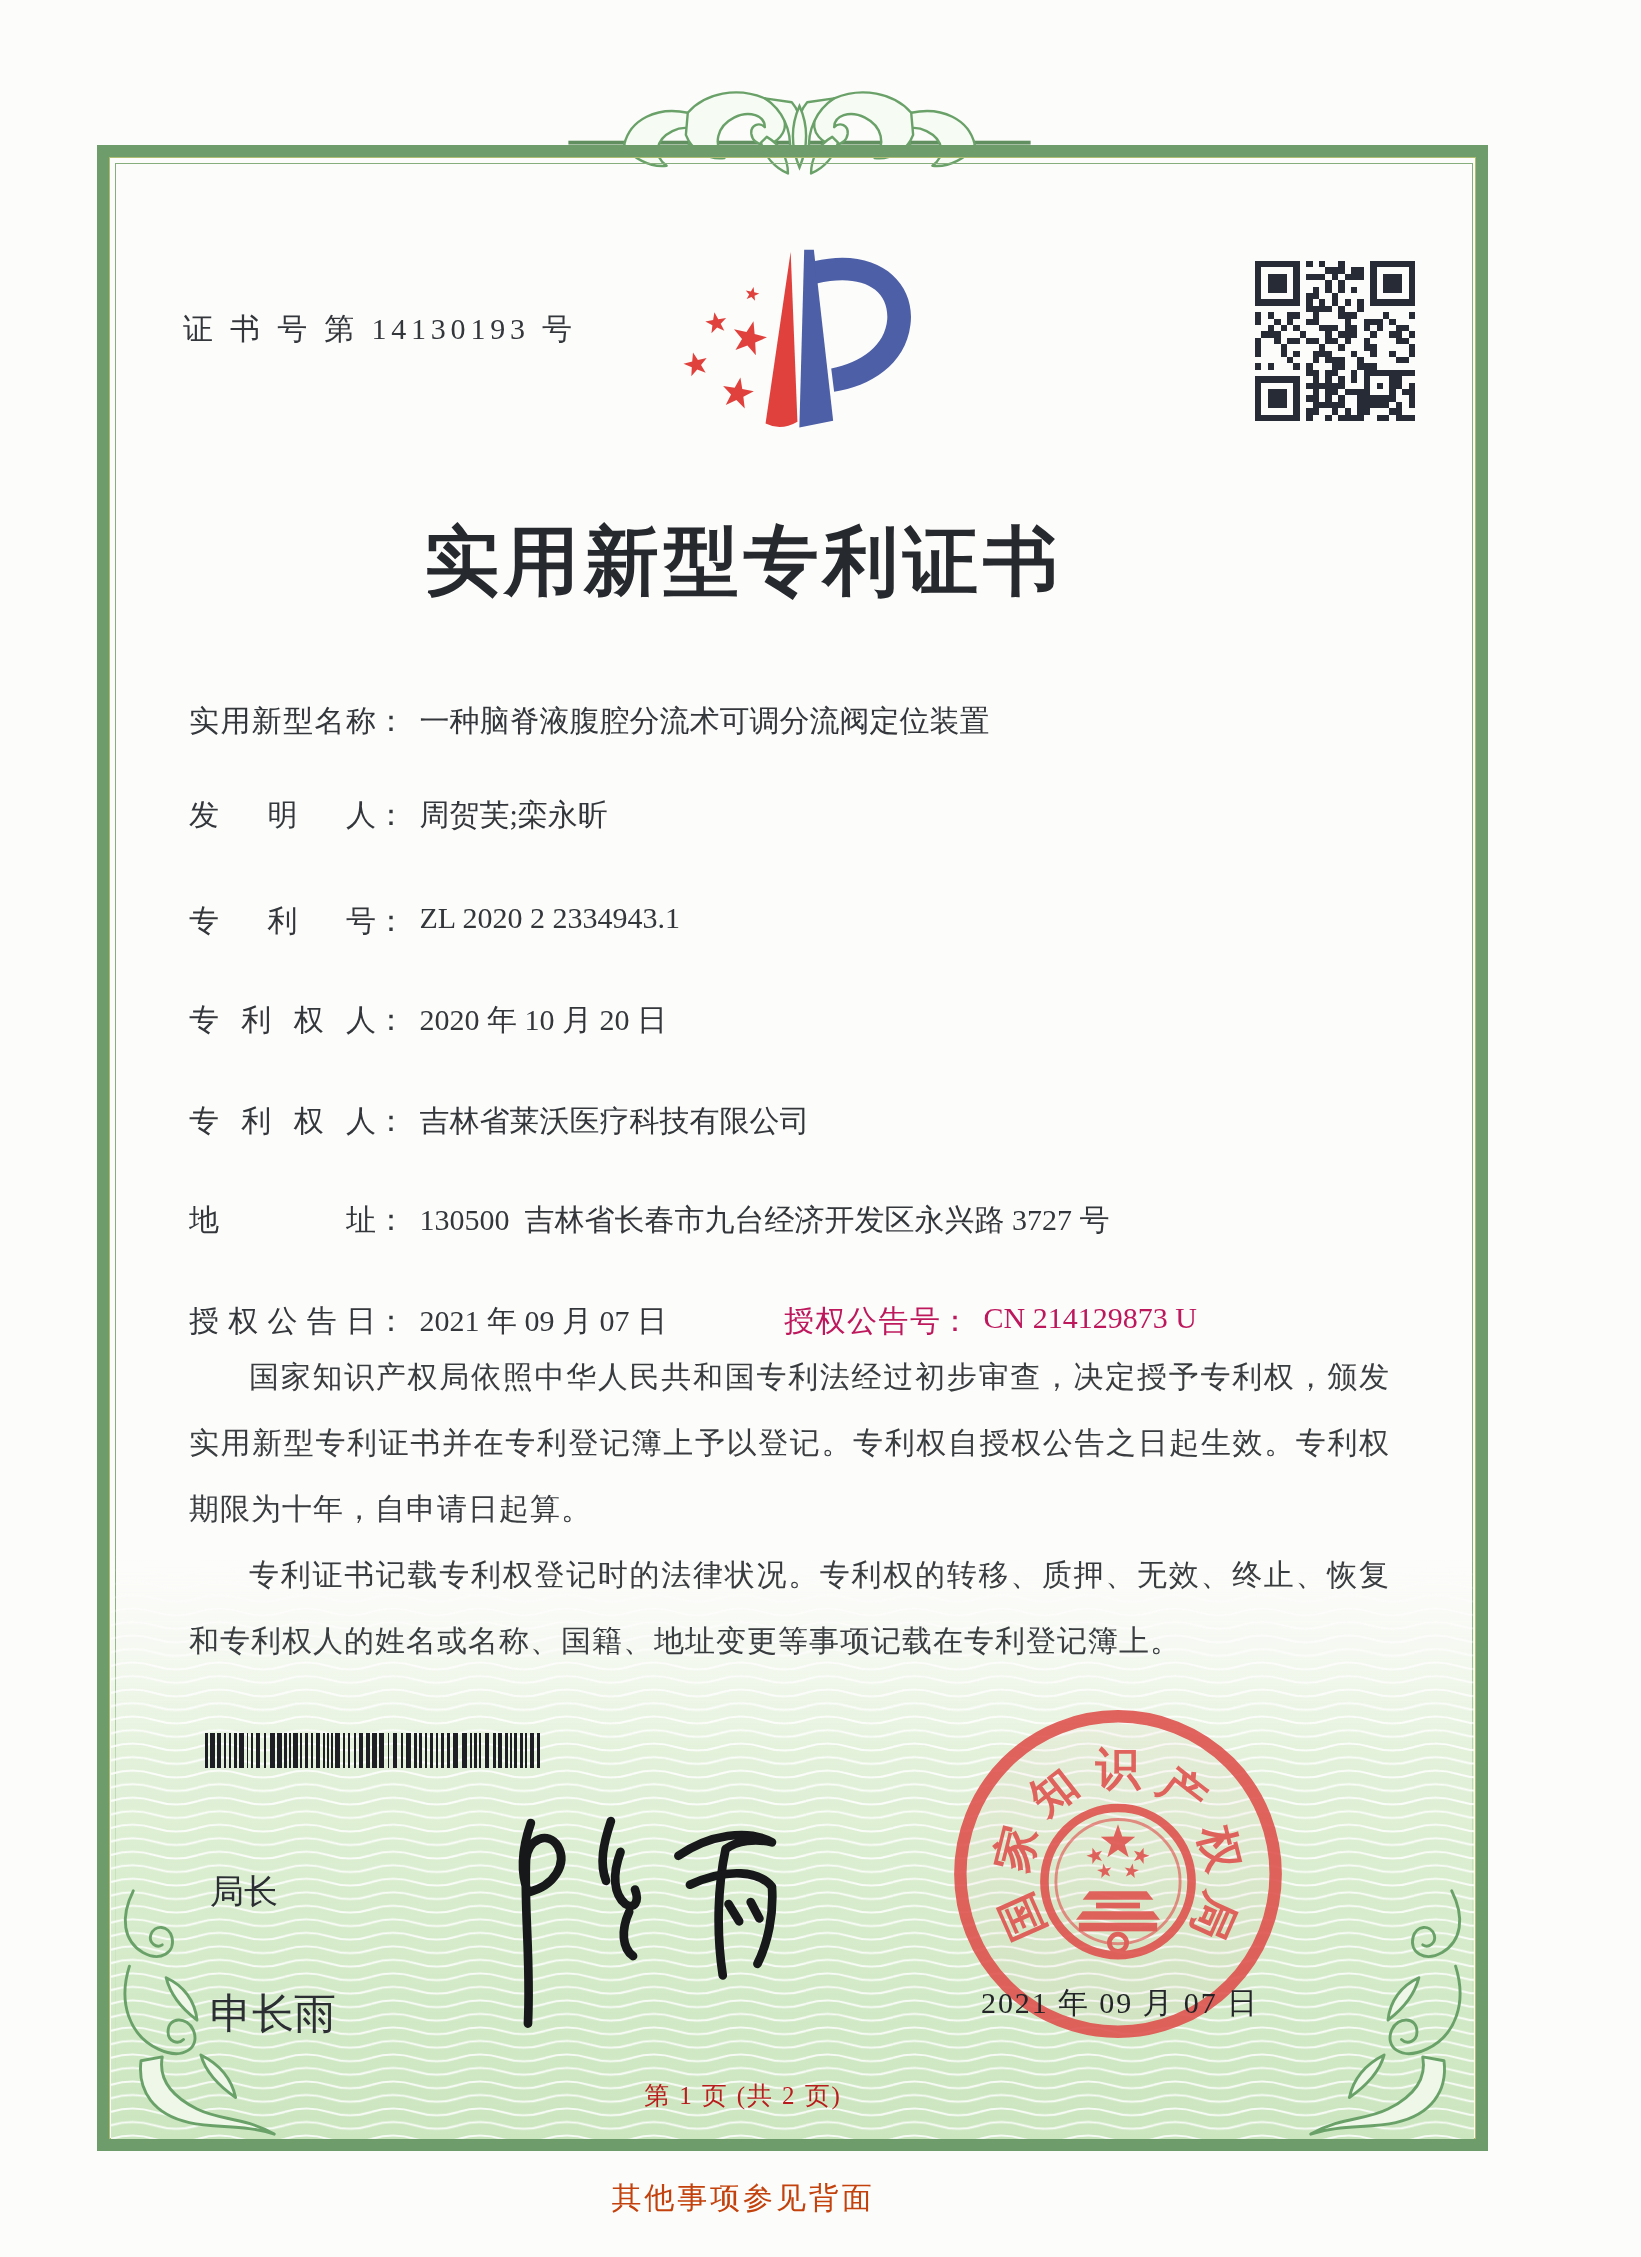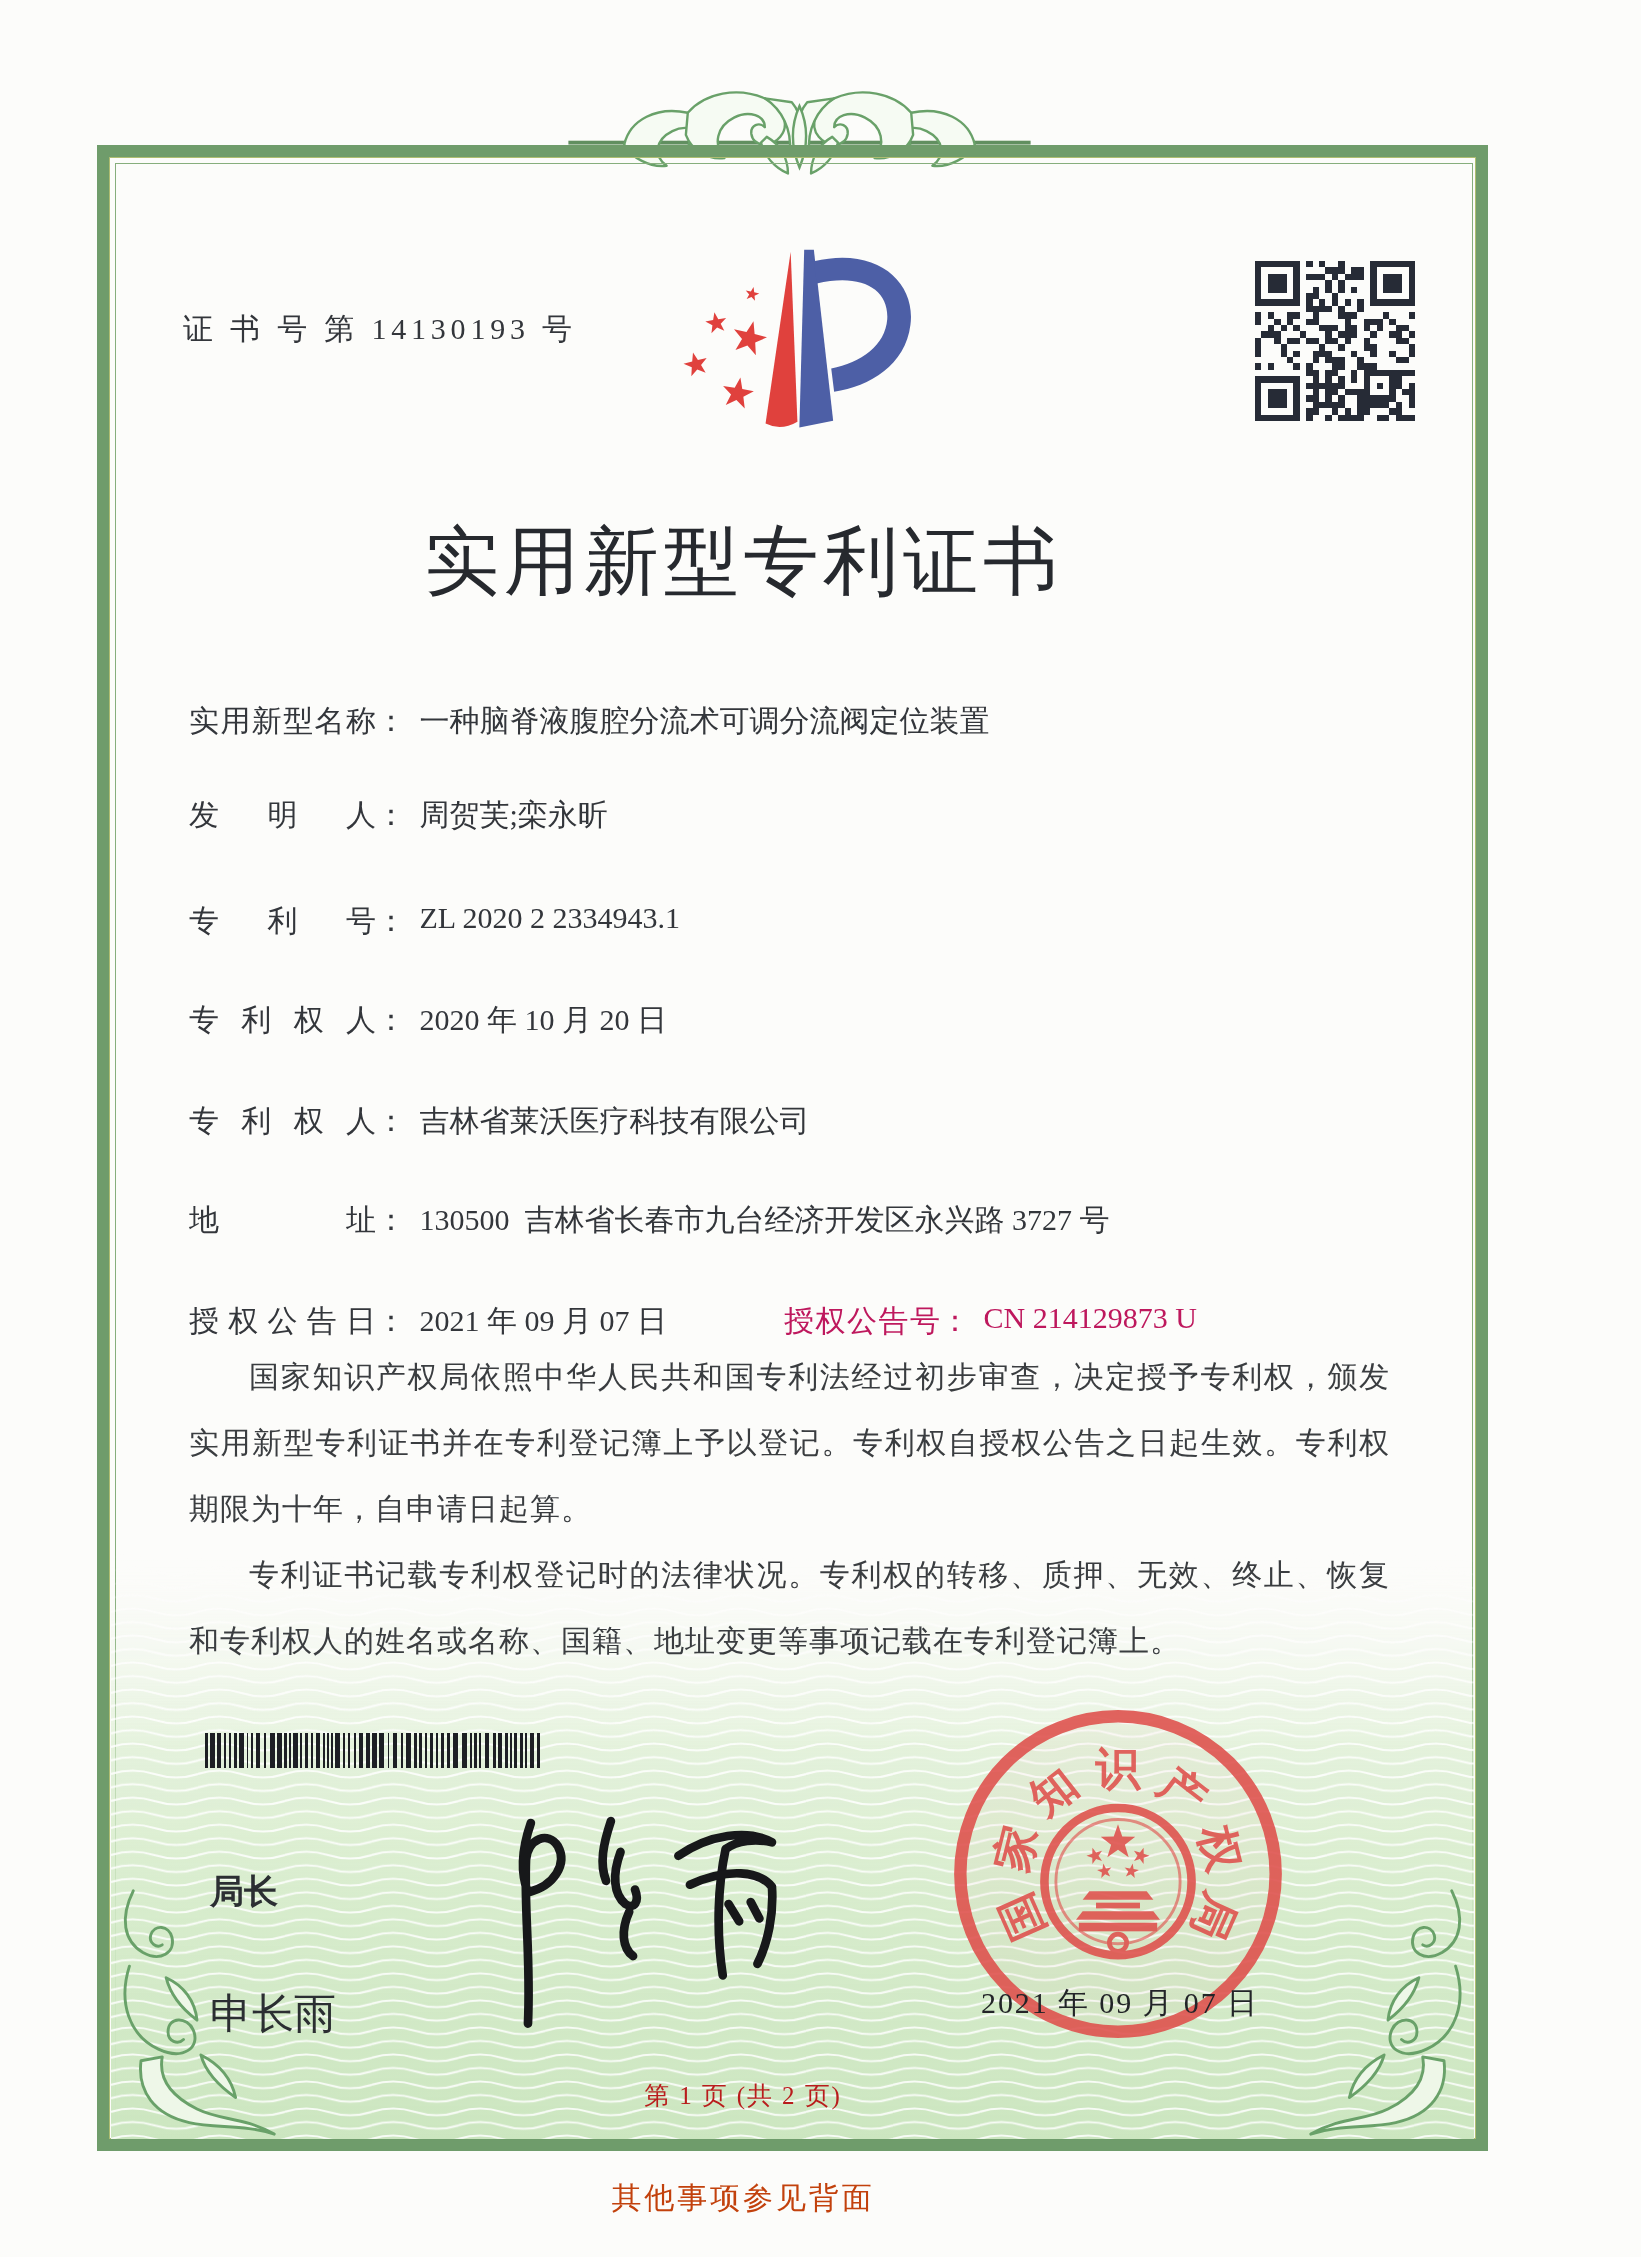--- a/index.html
+++ b/index.html
@@ -24,35 +24,35 @@
   
   .top-ornament{position:absolute;left:568px;top:81px;width:463px;height:104px;}
   .corner-ornament{position:absolute;width:179px;height:253px;}
   .corner-bl{left:108px;top:1885px;}
   .corner-br{left:1298px;top:1885px;transform:scaleX(-1);}
   
   .cert-no{position:absolute;left:183px;top:263px;font-size:30px;letter-spacing:4.8px;color:#33363b;margin-top:46px;}
   .cnipa-logo{position:absolute;left:669px;top:238px;width:253px;height:207px;}
   .qr{position:absolute;left:1255px;top:261px;width:160px;height:160px;}
   .doc-title{position:absolute;left:164px;top:512px;width:1159px;text-align:center;
-    font-size:75px;font-weight:400;letter-spacing:4.8px;color:#26292e;}
+    font-size:75px;font-weight:700;letter-spacing:4.8px;color:#26292e;}
   
   .field{position:absolute;left:189px;font-size:30px;color:#33363b;white-space:nowrap;}
   .flabel{display:inline-block;width:187px;text-align:justify;text-align-last:justify;vertical-align:top;}
   .fcolon{display:inline-block;vertical-align:top;}
   .fvalue{display:inline-block;margin-left:13.5px;vertical-align:top;white-space:pre-wrap;}
   .field2{position:absolute;left:784px;font-size:30px;color:#be185d;white-space:nowrap;}
   .field2 .flabel{width:156px;}
   
   .body-text{position:absolute;left:189px;top:1344px;width:1201px;font-size:30px;
     line-height:66px;letter-spacing:1px;color:#3a3d40;text-align:justify;}
   .body-text p{margin:0;text-indent:2em;}
   
   .barcode{position:absolute;left:205px;top:1733px;width:340px;height:35px;}
-  .signoff-title{position:absolute;left:210px;top:1869px;font-size:34px;color:#2b2e32;font-weight:bold;}
+  .signoff-title{position:absolute;left:210px;top:1869px;font-size:34px;color:#2b2e32;}
   .signoff-name{position:absolute;left:210px;top:1954px;font-size:42px;color:#2b2e32;margin-top:32px;}
   .signature{position:absolute;left:439px;top:1796px;width:338px;height:243px;}
   .seal{position:absolute;left:946px;top:1702px;width:344px;height:344px;}
   .seal-date{position:absolute;left:956px;top:1983px;width:328px;text-align:center;
     font-size:30px;letter-spacing:1.9px;color:#222428;}
   .page-indicator{position:absolute;left:357px;top:2079px;width:772px;text-align:center;
     font-size:25px;letter-spacing:1.9px;color:#b91c1c;}
   .back-note{position:absolute;left:357px;top:2178px;width:772px;text-align:center;
     font-size:30px;letter-spacing:2.9px;color:#c2410c;}
 </style>

